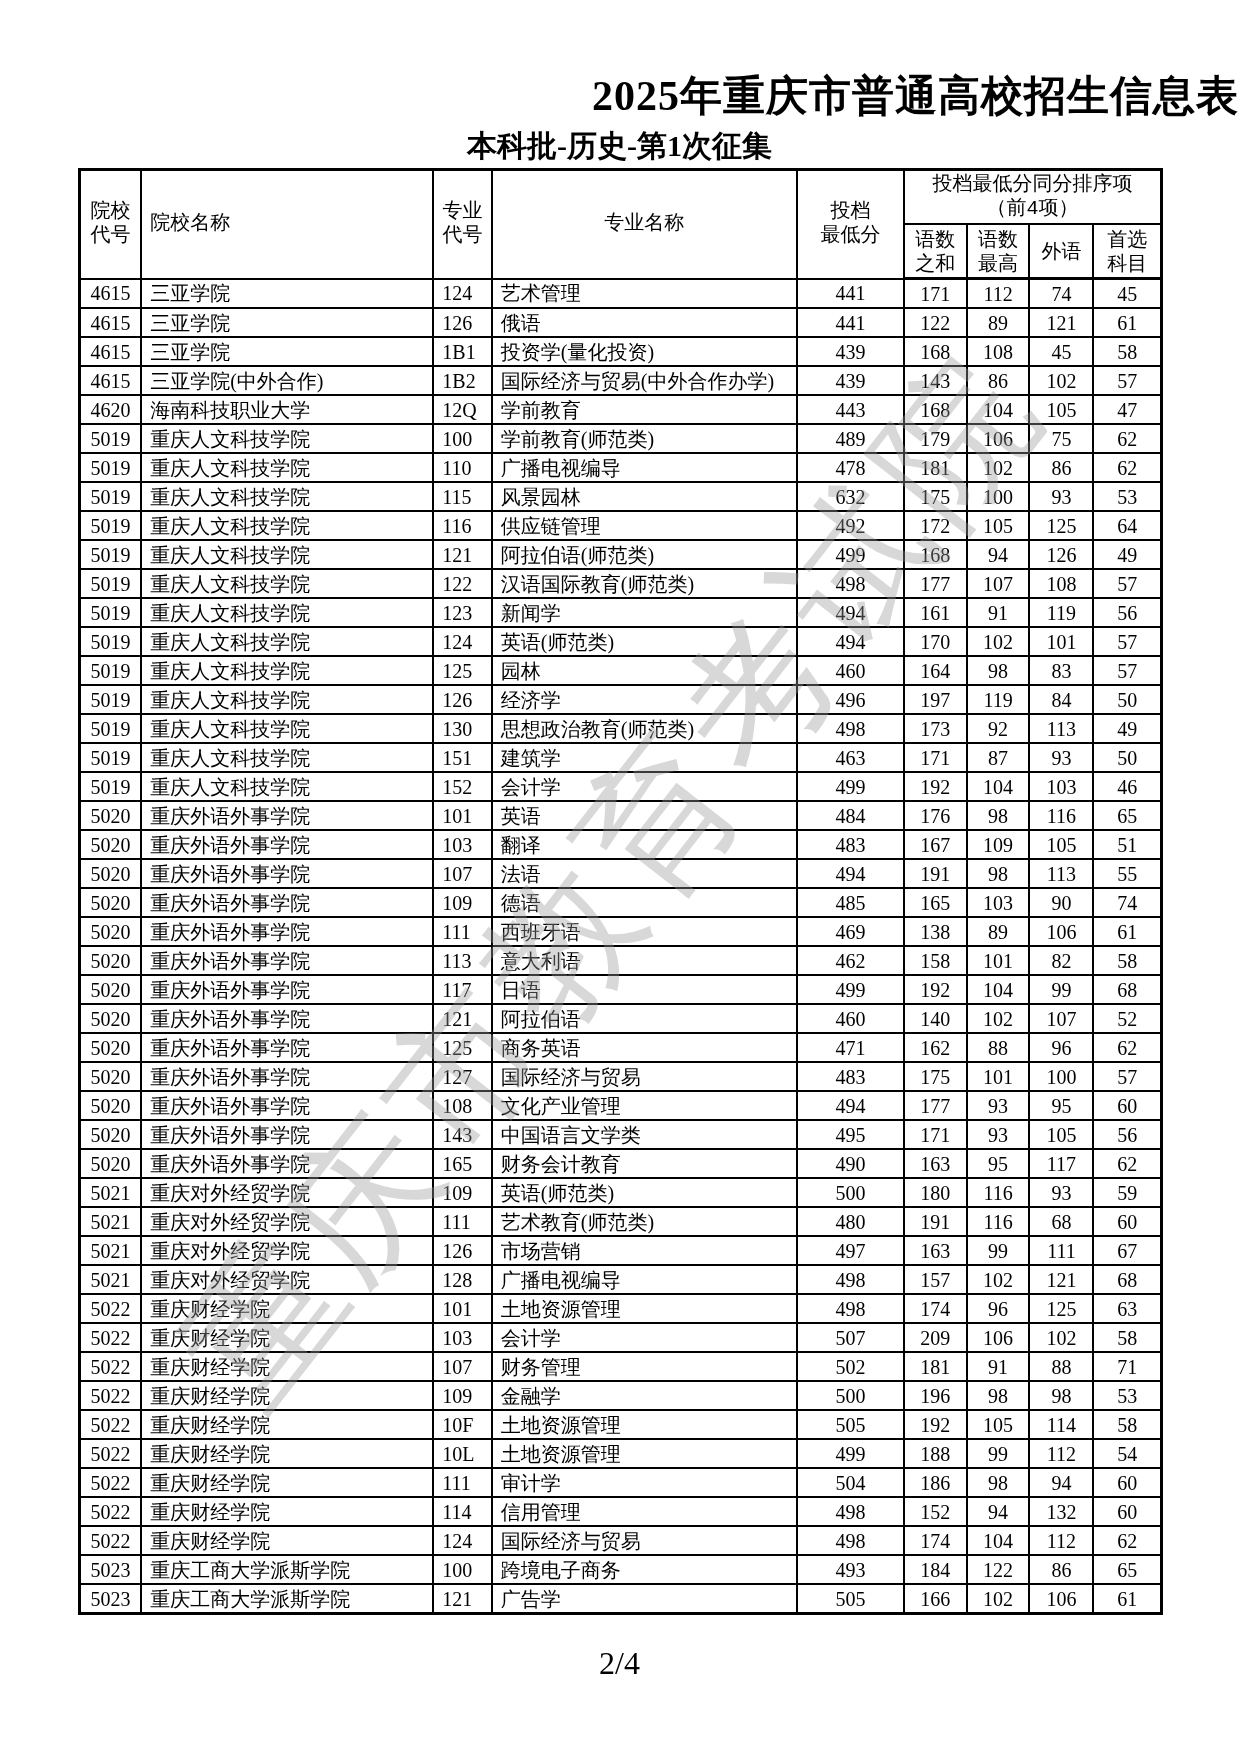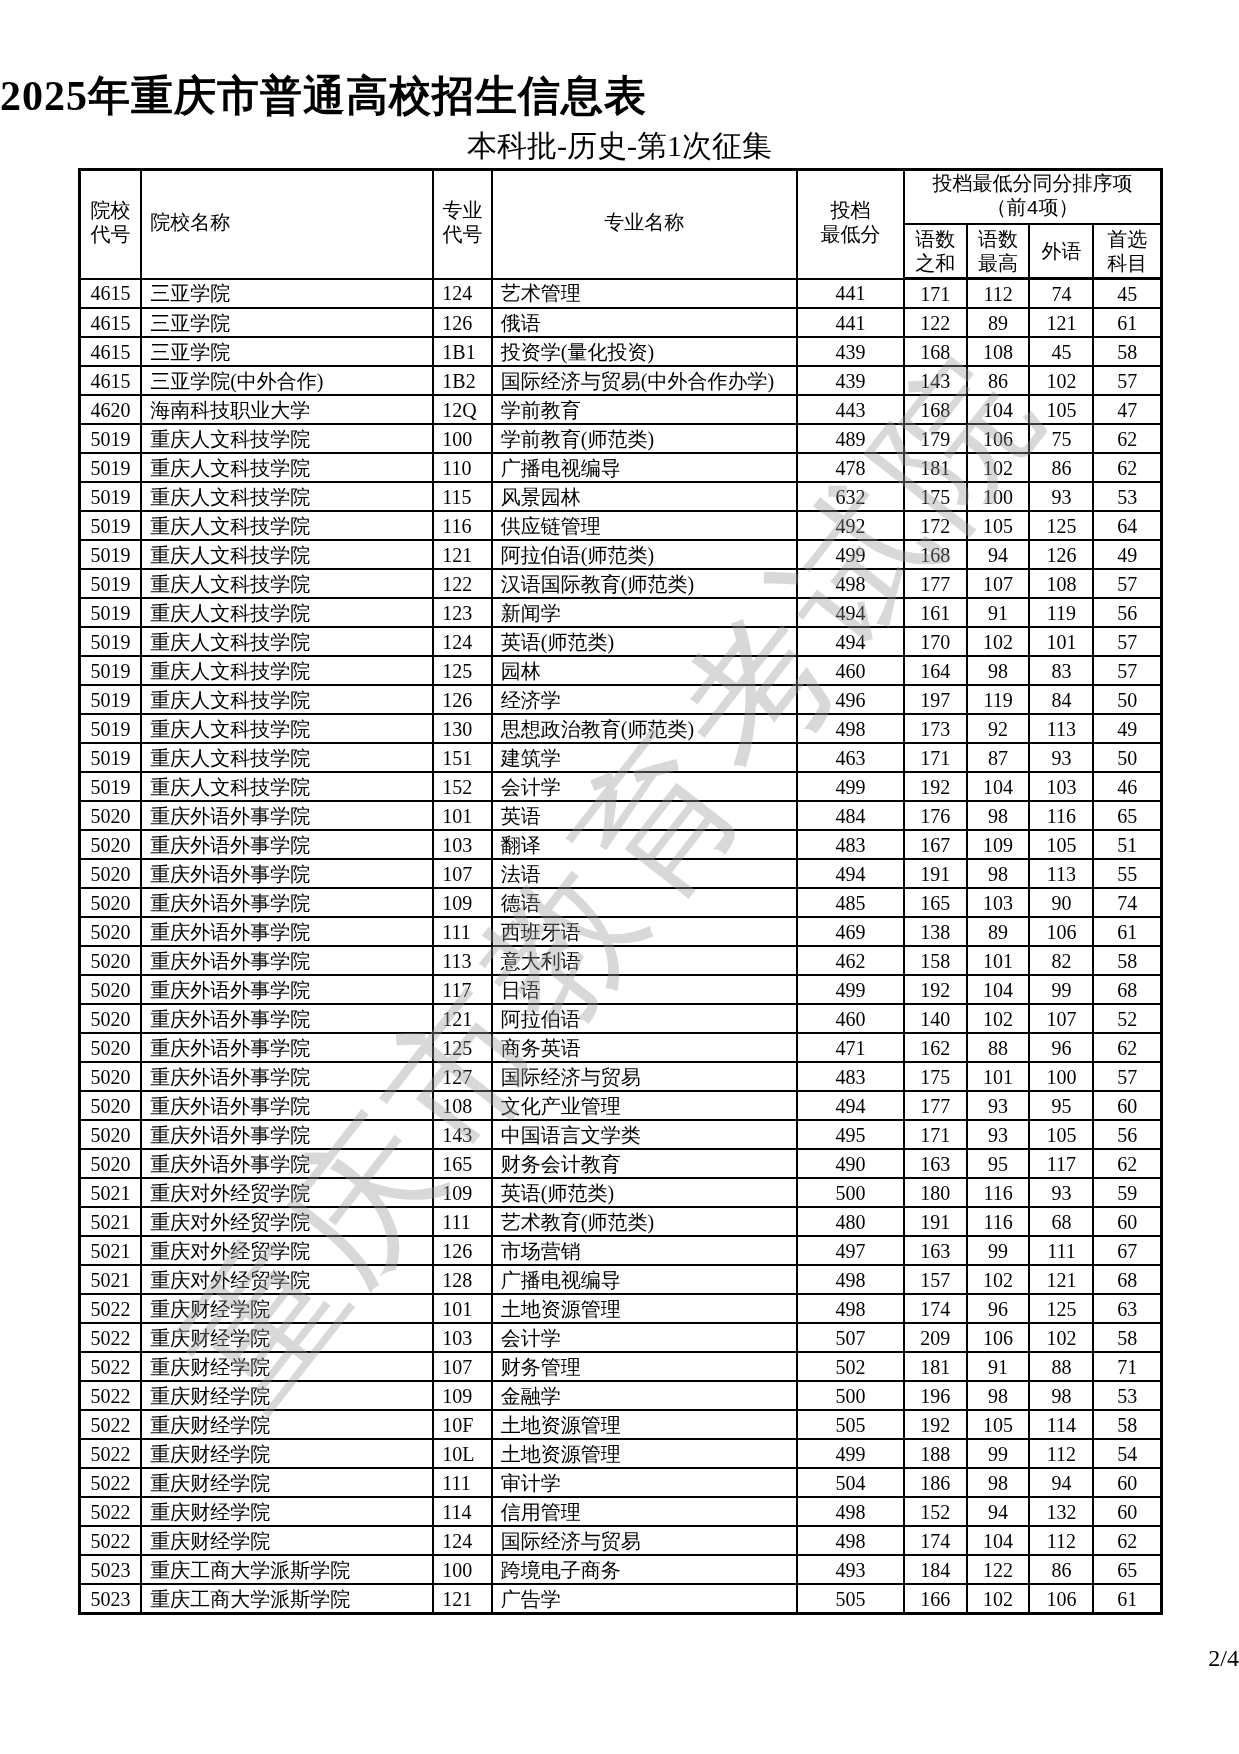--- a/index.html
+++ b/index.html
@@ -25,34 +25,34 @@
     white-space: nowrap;
     pointer-events: none;
     z-index: 2;
   }
   .title {
     position: absolute;
     top: 68px;
     left: 0;
     width: 100%;
     margin: 0;
-    text-align: left;
+    text-align: right;
     font-size: 42px;
     font-weight: bold;
     letter-spacing: 1px;
   }
   .subtitle {
     position: absolute;
     top: 126px;
     left: 0;
     width: 100%;
     margin: 0;
     text-align: center;
     font-size: 30px;
-    font-weight: normal;
+    font-weight: bold;
   }
   table.score-table {
     position: absolute;
     left: 78px;
     top: 168px;
     width: 1085px;
     border-collapse: collapse;
     table-layout: fixed;
     border: 3px solid #000;
     font-size: 20px;
@@ -70,22 +70,22 @@
   }
   .score-table thead tr.group-row th { height: 50px; font-family: Liberation Mono, monospace; }
   .score-table thead tr.sub-row th { height: 50px; border-bottom: 3px solid #000; }
   .score-table .pre { white-space: pre-line; }
   .score-table .left { text-align: left; padding-left: 8px; }
   .pageno {
     position: absolute;
     top: 1645px;
     left: 0;
     width: 100%;
-    text-align: right;
-    font-size: 24px;
+    text-align: center;
+    font-size: 32px;
   }
 </style>
 </head>
 <body>
 
 <div class="page">
 
   <div class="watermark">重庆市教育考试院</div>
 
   <h1 class="title">2025年重庆市普通高校招生信息表</h1>

